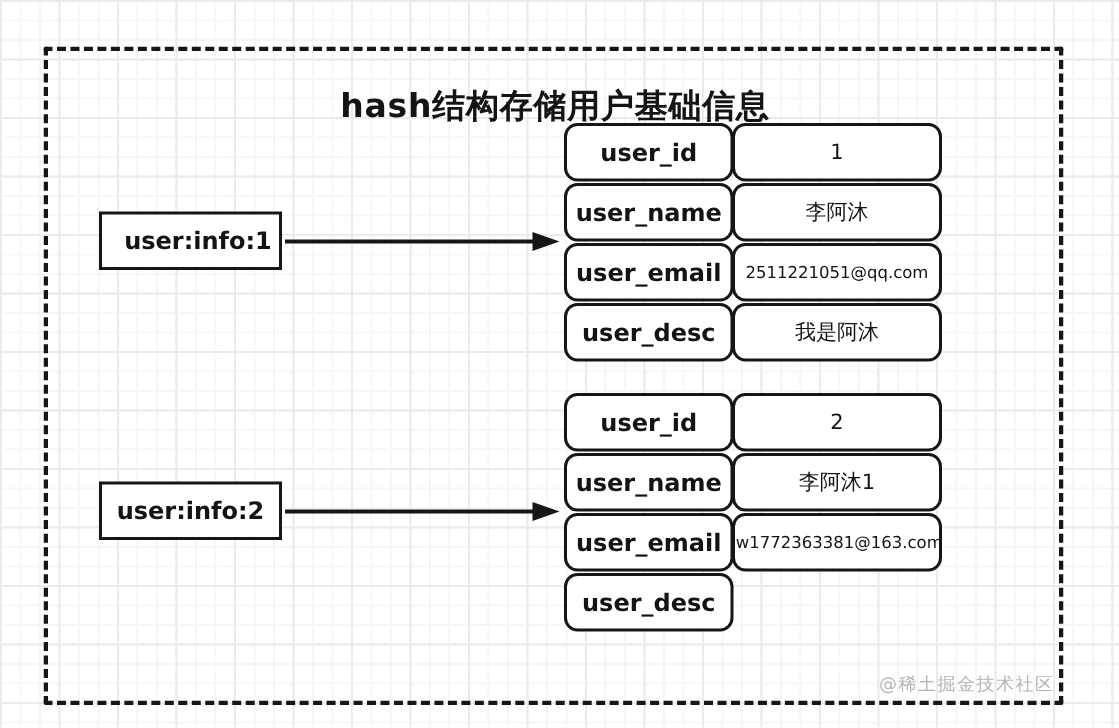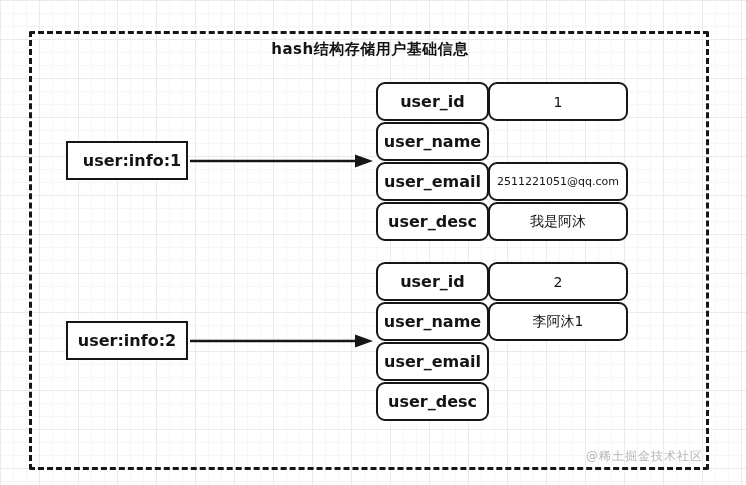--- a/index.html
+++ b/index.html
@@ -20,23 +20,23 @@
     background-size:39px 39px,39px 39px,13px 13px,13px 13px;
   }
   .frame{
     position:absolute;
     left:29px;top:31px;width:674px;height:433px;
     border:3px dashed #161616;
     border-radius:2px;
   }
   .title{
     position:absolute;
-    left:30px;top:40px;width:680px;
+    left:30px;top:56px;width:680px;
     text-align:center;
-    font-size:15px;
+    font-size:22px;
     font-weight:600;
     letter-spacing:0.5px;
     color:#141414;
   }
   .keybox{
     position:absolute;
     left:66px;width:122px;height:39px;
     border:2.5px solid #161616;
     background:#fff;
     box-sizing:border-box;
@@ -103,20 +103,23 @@
   <div class="cell label t1 r0">
       <span>user_id</span>
     </div>
   <div class="cell value t1 r0">
       <span class="val">1</span>
     </div>
 
   <div class="cell label t1 r1">
       <span>user_name</span>
     </div>
+  <div class="cell value t1 r1">
+      <span class="val">李阿沐</span>
+    </div>
 
   <div class="cell label t1 r2">
       <span>user_email</span>
     </div>
   <div class="cell value email t1 r2">
       <span class="val">2511221051@qq.com</span>
     </div>
 
   <div class="cell label t1 r3">
       <span>user_desc</span>
@@ -143,20 +146,23 @@
   <div class="cell label t2 r1">
       <span>user_name</span>
     </div>
   <div class="cell value t2 r1">
       <span class="val">李阿沐1</span>
     </div>
 
   <div class="cell label t2 r2">
       <span>user_email</span>
     </div>
+  <div class="cell value email t2 r2">
+      <span class="val">lw1772363381@163.com</span>
+    </div>
 
   <div class="cell label t2 r3">
       <span>user_desc</span>
     </div>
 
   <div class="watermark">@稀土掘金技术社区</div>
 
 </div>
 
 </body></html>

